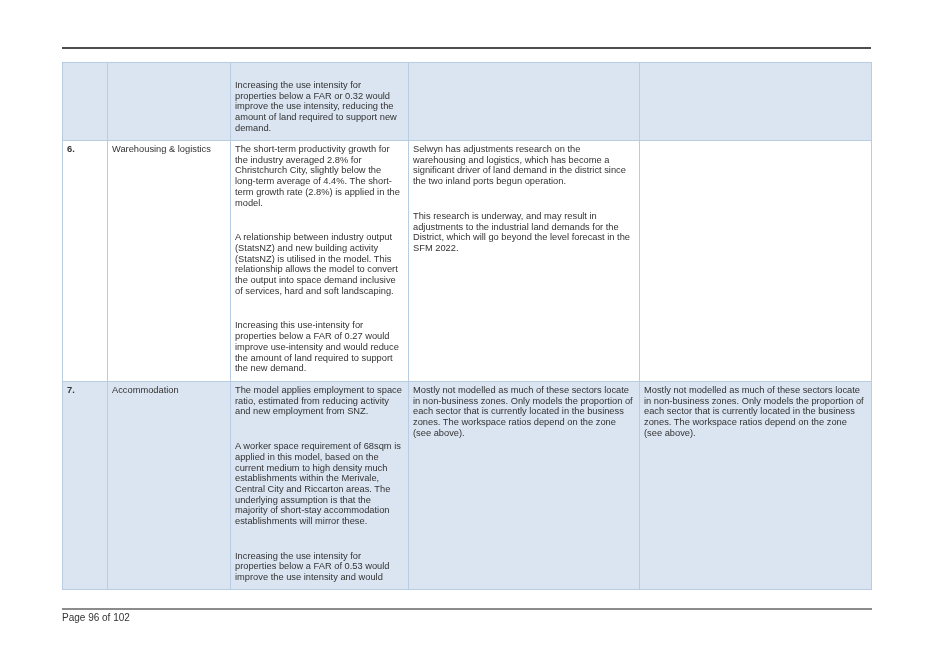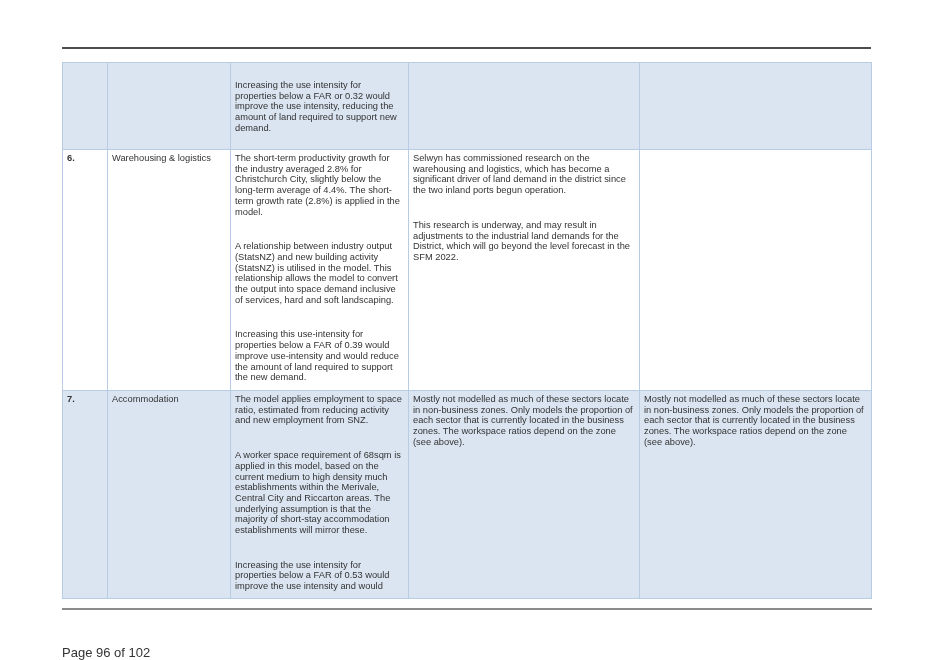--- a/index.html
+++ b/index.html
@@ -38,40 +38,40 @@
     font-size: 9.3px;
     line-height: 10.7px;
     background: #ffffff;
   }
   tr.banded td { background: #dbe5f1; }
   .cw {
     box-sizing: border-box;
     padding: 3px 4px 2px 4px;
     overflow: hidden;
   }
-  tr.r0 .cw { height: 86px; }
+  tr.r0 .cw { height: 77px; }
   tr.r1 .cw { height: 240px; }
   tr.r2 .cw { height: 207px; }
   tr.r0 td:nth-child(3) .cw { padding-top: 17px; }
   .cw p { margin: 0 0 24px 0; }
   .cw p:last-child { margin-bottom: 0; }
   .num { font-weight: bold; }
   .footer-rule {
     position: absolute;
     left: 62px;
     top: 608px;
     width: 810px;
     height: 1.5px;
     background: #8c8c8c;
   }
   .footer-text {
     position: absolute;
     left: 62px;
-    top: 647px;
-    font-size: 13px;
+    top: 612px;
+    font-size: 10px;
     line-height: 11px;
     color: #333333;
   }
 </style>
 </head>
 <body>
 
 <div class="top-rule"></div>
 
 <table class="doc-table">
@@ -107,26 +107,26 @@
       <td>
         <div class="cw num">6.</div>
       </td>
       <td>
         <div class="cw">Warehousing &amp; logistics</div>
       </td>
       <td>
         <div class="cw">
           <p>The short-term productivity growth for the industry averaged 2.8% for Christchurch City, slightly below the long-term average of 4.4%. The short-term growth rate (2.8%) is applied in the model.</p>
           <p>A relationship between industry output (StatsNZ) and new building activity (StatsNZ) is utilised in the model. This relationship allows the model to convert the output into space demand inclusive of services, hard and soft landscaping.</p>
-          <p>Increasing this use-intensity for properties below a FAR of 0.39 would improve use-intensity and would reduce the amount of land required to support the new demand.</p>
+          <p>Increasing this use-intensity for properties below a FAR of 0.27 would improve use-intensity and would reduce the amount of land required to support the new demand.</p>
         </div>
       </td>
       <td>
         <div class="cw">
-          <p>Selwyn has commissioned research on the warehousing and logistics, which has become a significant driver of land demand in the district since the two inland ports begun operation.</p>
+          <p>Selwyn has adjustments research on the warehousing and logistics, which has become a significant driver of land demand in the district since the two inland ports begun operation.</p>
           <p>This research is underway, and may result in adjustments to the industrial land demands for the District, which will go beyond the level forecast in the SFM 2022.</p>
         </div>
       </td>
       <td>
           <div class="cw"></div>
         </td>
     </tr>
 
     <tr class="r2 banded">
       <td>

